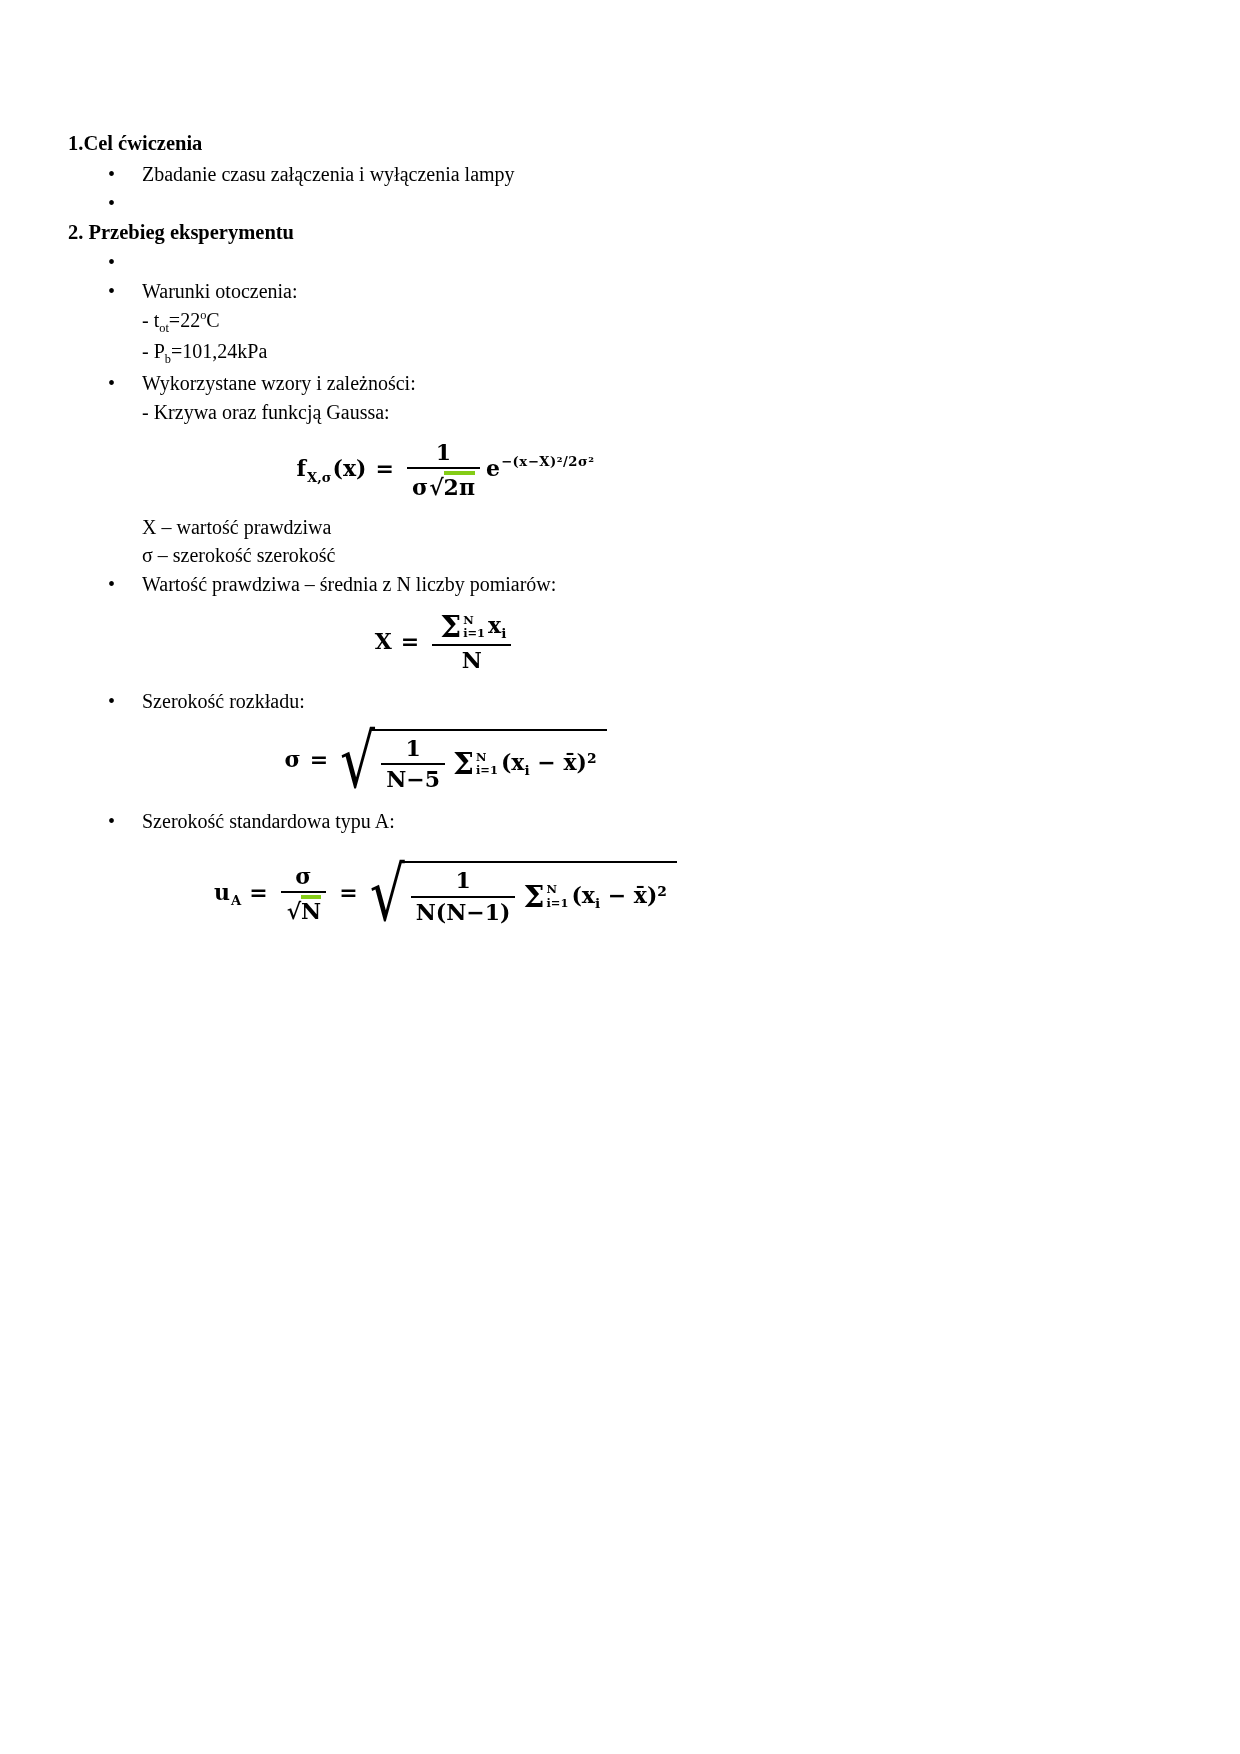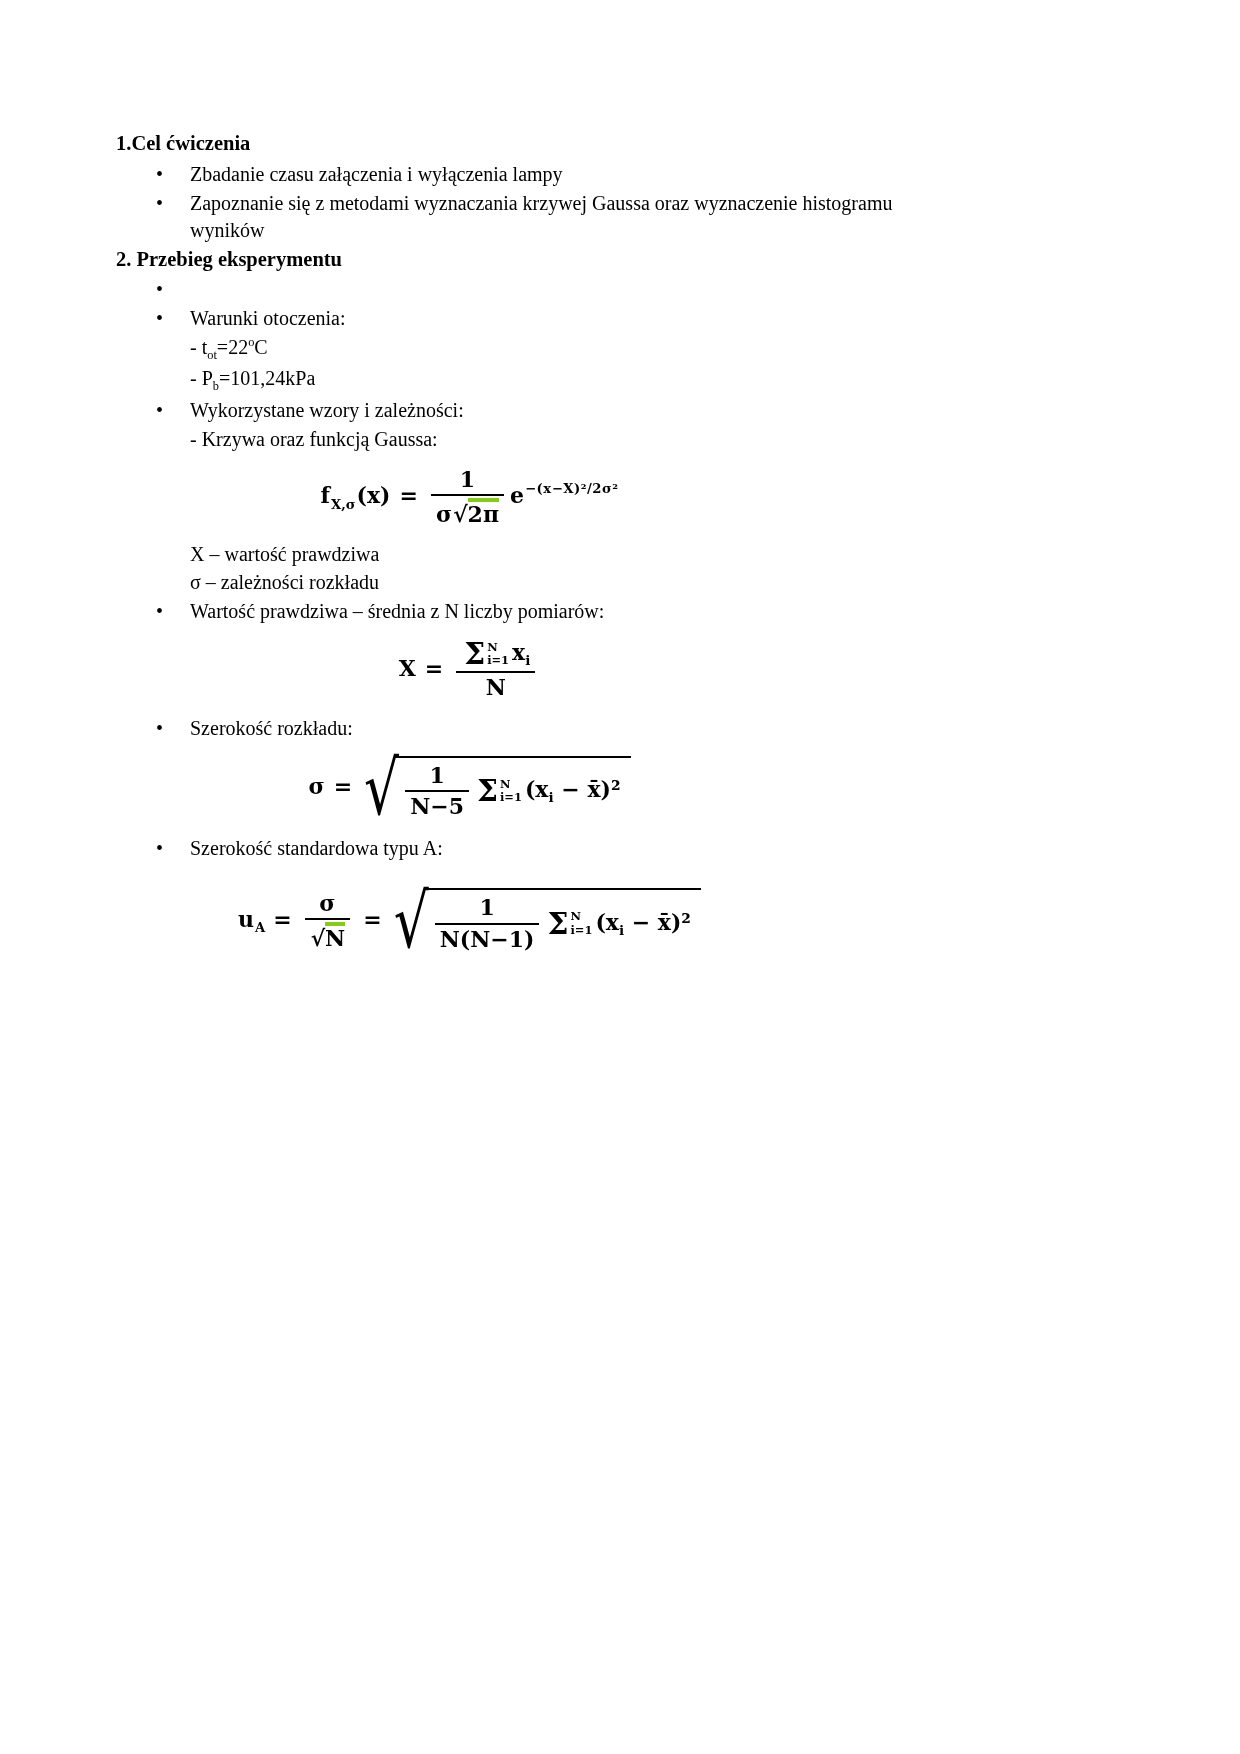--- a/index.html
+++ b/index.html
@@ -2,21 +2,21 @@
 <html><head>
 <meta charset="utf-8">
 <style>
   html,body { margin:0; padding:0; background:#ffffff; }
   body {
     width:1240px; height:1754px; overflow:hidden;
     font-family:"Liberation Serif", serif; color:#000;
   }
   .page {
     box-sizing:border-box; width:1032px; height:1754px;
-    padding:130px 130px 0 116px;
+    padding:130px 130px 0 68px;
     font-size:20px; line-height:1.35;
   }
   .sec-heading { font-weight:bold; font-size:20.5px; margin:0 0 3px 0; }
   .bullet { display:flex; margin:2px 0 2px 40px; }
   .bullet .dot { flex:0 0 34px; width:34px; }
   .btext { max-width:730px; }
   .subline { margin-left:74px; margin-top:1px; max-width:730px; }
   sub { font-size:0.62em; }
   sup { font-size:0.62em; }
 
@@ -64,21 +64,20 @@
 <div class="page">
 
   <div class="sec-heading">1.Cel ćwiczenia</div>
 
   <div class="bullet">
     <span class="dot">•</span>
     <span class="btext">Zbadanie czasu załączenia i wyłączenia lampy</span>
   </div>
   <div class="bullet">
     <span class="dot">•</span>
-    <span class="btext">Zapoznanie się z metodami wyznaczania krzywej Gaussa oraz wyznaczenie histogramu wyników</span>
   </div>
 
   <div class="sec-heading">2. Przebieg eksperymentu</div>
 
   <div class="bullet">
     <span class="dot">•</span>
   </div>
 
   <div class="bullet">
     <span class="dot">•</span>
@@ -101,21 +100,21 @@
     <span class="tok">f</span><sub class="fsub">X,σ</sub><span class="tok">(x)</span><span class="tok eq">=</span><span class="frac">
         <span class="num">1</span>
         <span class="den"><span>σ</span><span class="sqrt-s">
             <span class="ssign">√</span>
             <span class="rad">2π</span>
           </span></span>
       </span><span class="tok">e</span><sup class="exp">−(x−X)²/2σ²</sup>
   </div>
 
   <div class="subline">X – wartość prawdziwa</div>
-  <div class="subline">σ – zależności rozkładu</div>
+  <div class="subline">σ – szerokość szerokość</div>
 
   <div class="bullet">
     <span class="dot">•</span>
     <span class="btext">Wartość prawdziwa – średnia z N liczby pomiarów:</span>
   </div>
 
   <div class="formula">
     <span class="tok">X</span><span class="tok eq">=</span><span class="frac">
         <span class="num"><span class="sum">
             <span class="op">Σ</span>

